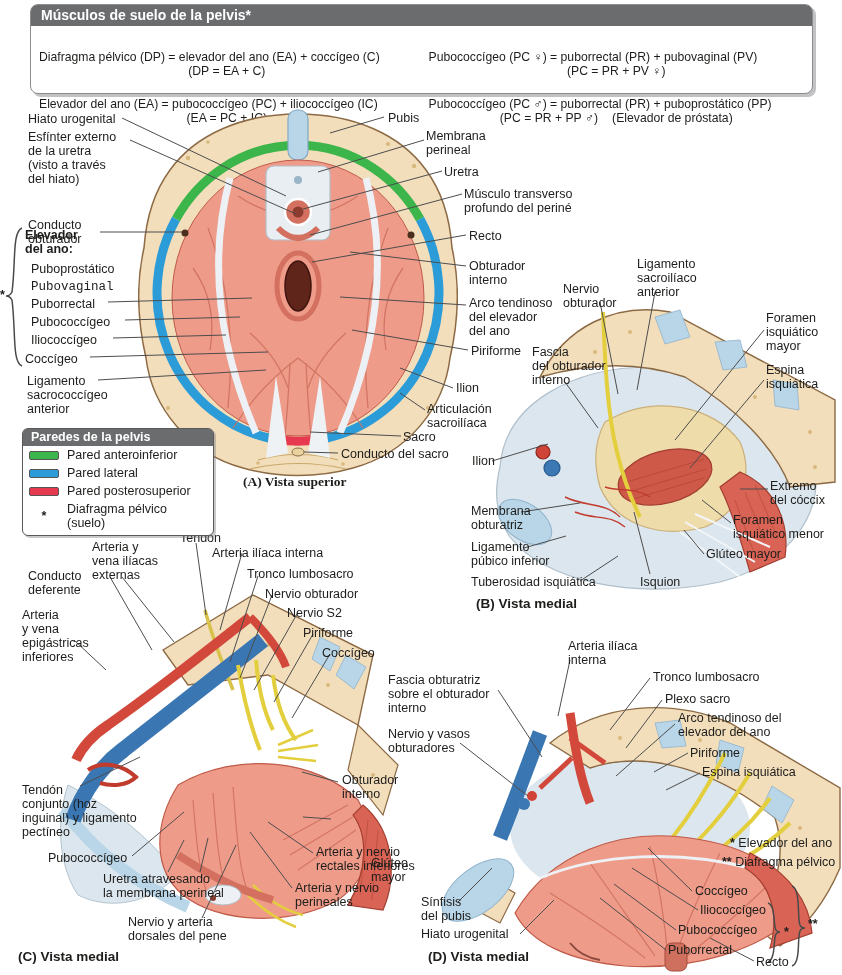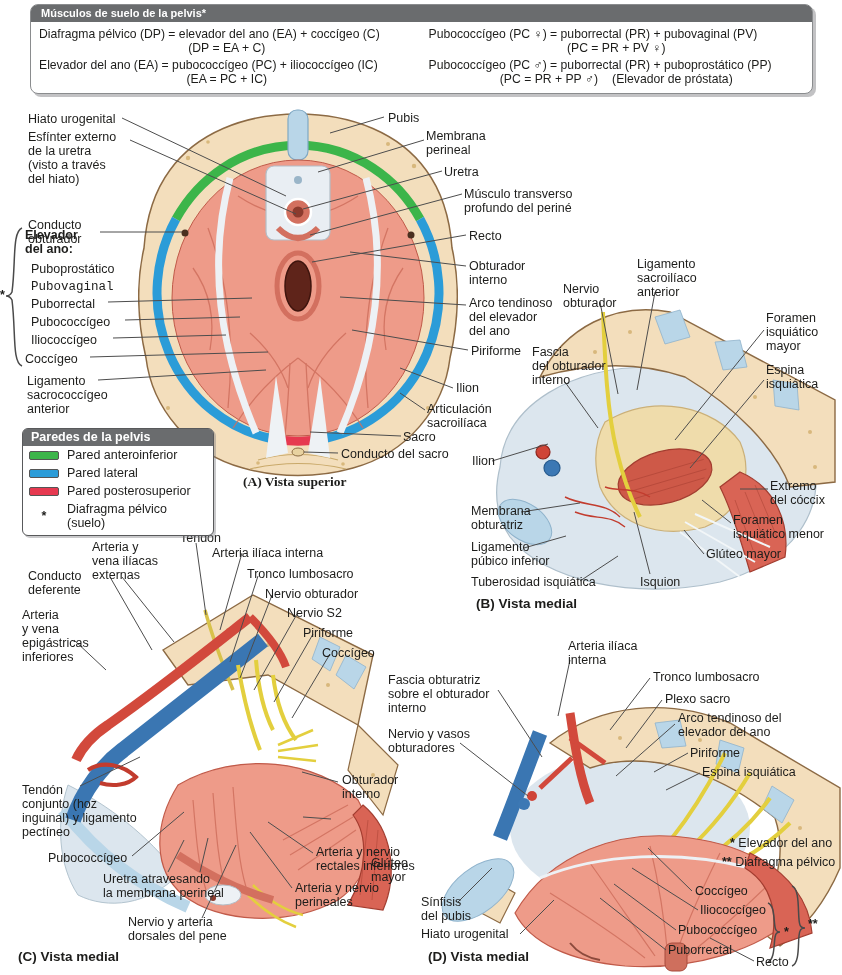--- a/index.html
+++ b/index.html
@@ -5,27 +5,27 @@
   * { margin:0; padding:0; box-sizing:border-box; }
   body { background:#fff; font-family:"Liberation Sans", sans-serif; }
   #canvas { position:relative; width:842px; height:975px; background:#fff; overflow:hidden; }
   .layer { position:absolute; left:0; top:0; }
   .label { position:absolute; font-size:12.5px; line-height:1.13; color:#1d1d1b; white-space:pre-line; }
   .bold { font-weight:bold; }
   .caption { position:absolute; font-size:13.5px; font-weight:bold; color:#1d1d1b; white-space:pre; }
   
   #headerBox { position:absolute; left:30px; top:4px; width:783px; height:90px; background:#fff;
                border:1.5px solid #8a8c8e; border-radius:8px; box-shadow:3px 3px 0 rgba(120,120,125,.45); }
-  #headerTitle { background:#6a6c6e; color:#fff; font-weight:bold; font-size:11px; padding:2px 10px 3px;
+  #headerTitle { background:#6a6c6e; color:#fff; font-weight:bold; font-size:14px; padding:2px 10px 3px;
                  border-radius:6px 6px 0 0; }
   #headerBody { display:flex; font-size:12.2px; color:#1d1d1b; padding:5px 8px 0 8px; }
   .fcol { flex:1; }
   .fcol + .fcol { padding-left:14px; }
   .formula { margin-bottom:3px; }
-  .fmain { white-space:pre; }
+  .fmain { white-space:pre;margin-top:19px; }
   .fsub { text-align:center; white-space:pre; }
   .fnote { margin-left:14px; }
   
   #legendBox { position:absolute; left:22px; top:428px; width:192px; background:#fff;
                border:1.5px solid #58595b; border-radius:6px; box-shadow:2px 2px 0 rgba(120,120,125,.4); }
   #legendTitle { background:#6a6c6e; color:#fff; font-weight:bold; font-size:12.5px; padding:1px 8px 2px;
                  border-radius:4px 4px 0 0; }
   .legend-row { display:flex; align-items:center; padding:2px 6px; font-size:12.5px; color:#1d1d1b; }
   .swatch { width:30px; height:9px; border:1px solid #555; border-radius:2px; margin-right:8px; flex:0 0 auto; }
   .legend-star { width:30px; text-align:center; font-weight:bold; margin-right:8px; flex:0 0 auto; }

